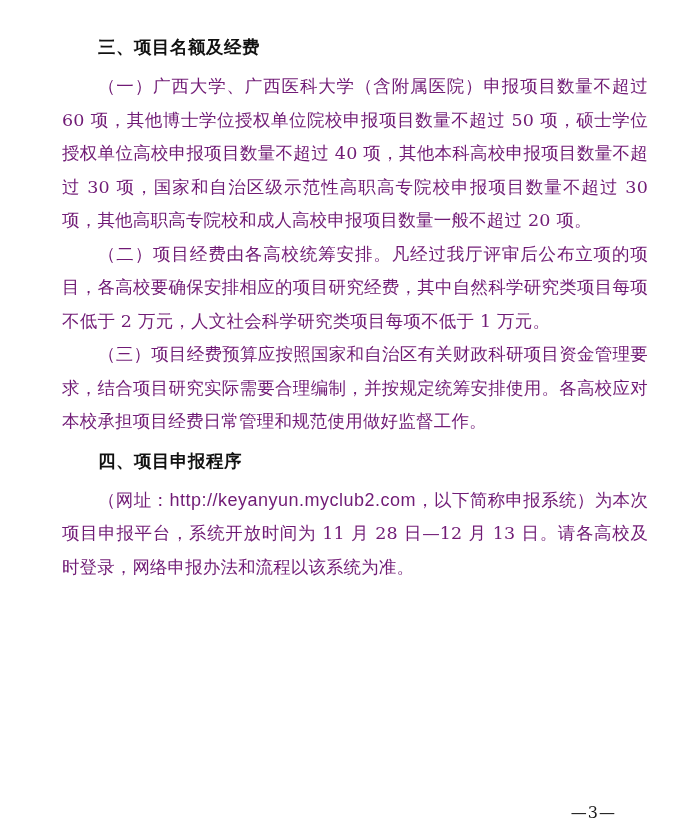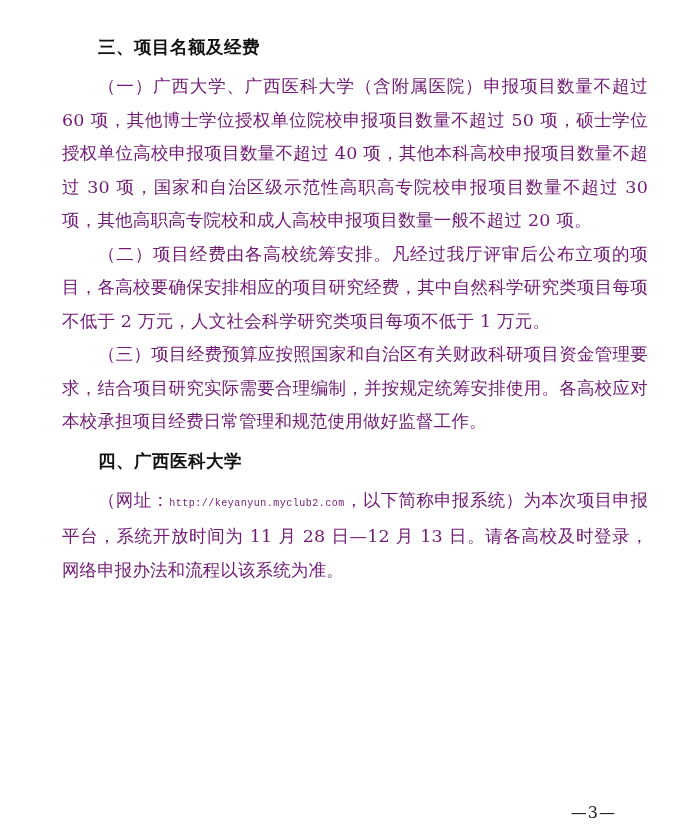--- a/index.html
+++ b/index.html
@@ -38,22 +38,22 @@
     text-align: justify;
     text-justify: inter-ideograph;
     text-indent: 36px;
     letter-spacing: 0.2px;
     color: #701a75;
   }
   .para.mono-inline {
     letter-spacing: 0.1px;
   }
   .mono {
-    font-family: Liberation Mono, monospace;
-    font-size: 10px;
+    font-family: Liberation Sans, sans-serif;
+    font-size: 18px;
     letter-spacing: 0.5px;
   }
   .spacer-sm { height: 5px; }
   .footer {
     position: absolute;
     left: 0;
     right: 58px;
     bottom: 14px;
     text-align: right;
     font-size: 16px;
@@ -70,21 +70,21 @@
   <h2 class="heading">三、项目名额及经费</h2>
 
   <p class="para">（一）广西大学、广西医科大学（含附属医院）申报项目数量不超过 60 项，其他博士学位授权单位院校申报项目数量不超过 50 项，硕士学位授权单位高校申报项目数量不超过 40 项，其他本科高校申报项目数量不超过 30 项，国家和自治区级示范性高职高专院校申报项目数量不超过 30 项，其他高职高专院校和成人高校申报项目数量一般不超过 20 项。</p>
 
   <p class="para">（二）项目经费由各高校统筹安排。凡经过我厅评审后公布立项的项目，各高校要确保安排相应的项目研究经费，其中自然科学研究类项目每项不低于 2 万元，人文社会科学研究类项目每项不低于 1 万元。</p>
 
   <p class="para">（三）项目经费预算应按照国家和自治区有关财政科研项目资金管理要求，结合项目研究实际需要合理编制，并按规定统筹安排使用。各高校应对本校承担项目经费日常管理和规范使用做好监督工作。</p>
 
   <div class="spacer-sm"></div>
 
-  <h2 class="heading">四、广西医科大学</h2>
+  <h2 class="heading">四、项目申报程序</h2>
 
 
   <p class="para mono-inline"><span>（网址：</span><span class="mono">http://keyanyun.myclub2.com</span><span>，以下简称申报系统）为本次项目申报平台，系统开放时间为 11 月 28 日—12 月 13 日。请各高校及时登录，网络申报办法和流程以该系统为准。</span></p>
 
 
 
   <div class="footer">—3—</div>
 
 </div>
 

